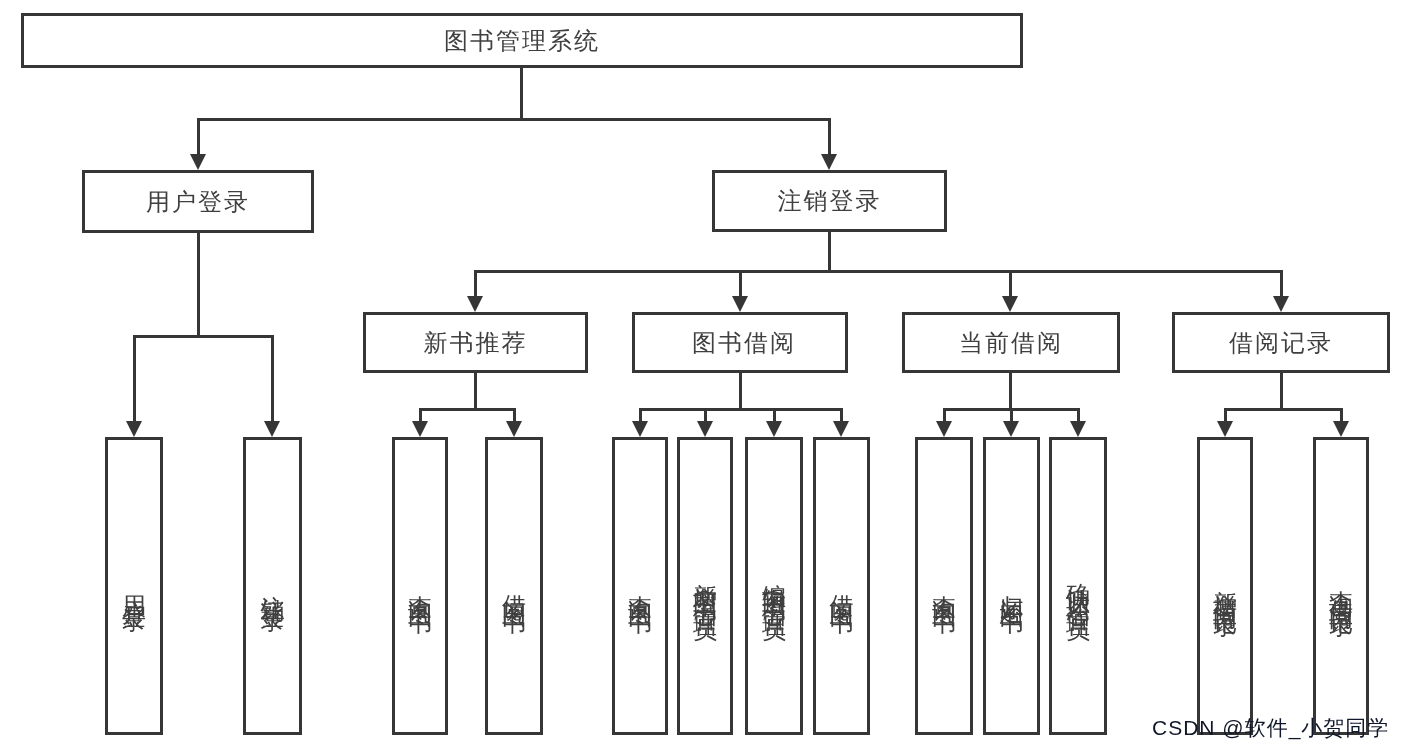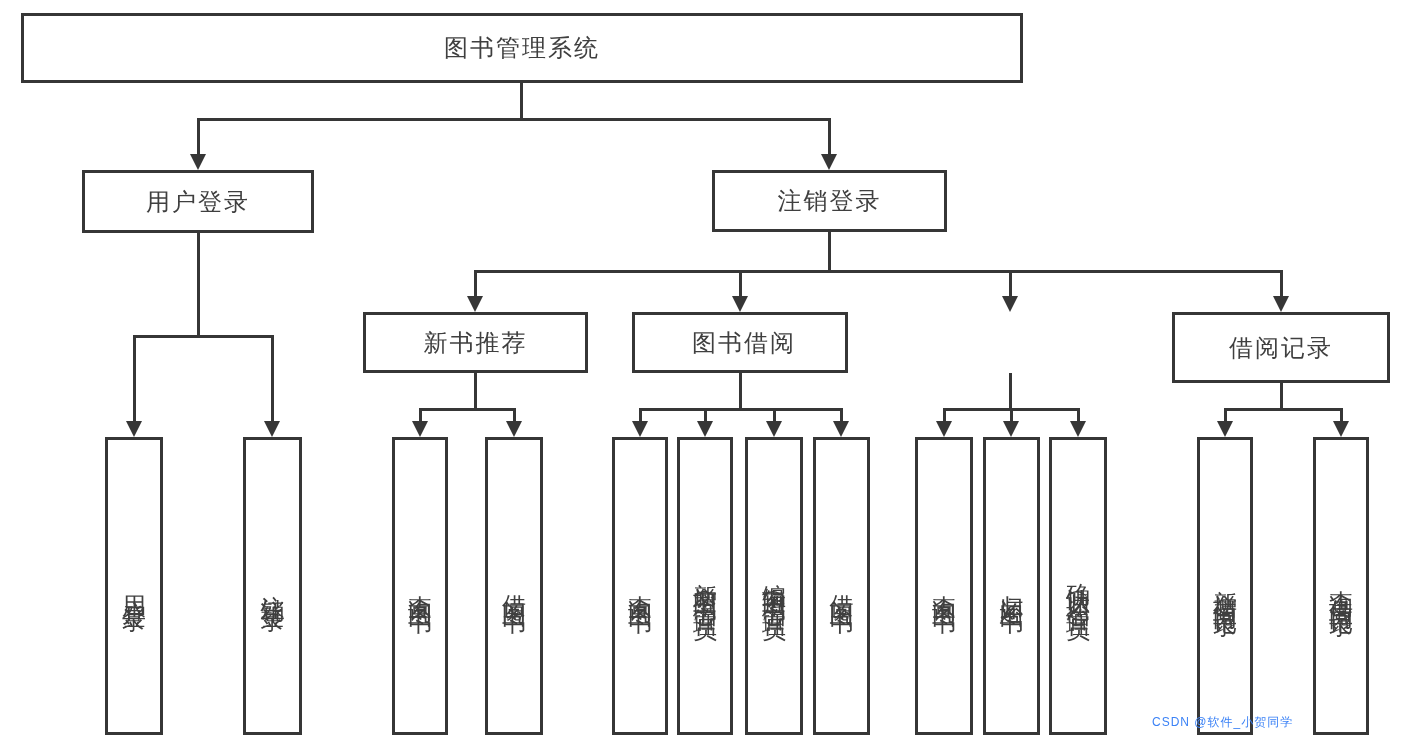--- a/index.html
+++ b/index.html
@@ -11,27 +11,27 @@
   .box{
     position:absolute;background:#ffffff;border:3px solid #363636;
     box-sizing:border-box;display:flex;align-items:center;justify-content:center;
     color:#3f3f3f;z-index:2;
   }
   .box span{font-size:24px;letter-spacing:2px;line-height:1;}
   .leaf span{
     writing-mode:vertical-rl;text-orientation:mixed;
     font-size:24px;letter-spacing:5px;line-height:1;
   }
-  #b-root{left:21px;top:13px;width:1002px;height:70px;}
+  #b-root{left:21px;top:13px;width:1002px;height:55px;}
   #b-login{left:82px;top:170px;width:232px;height:63px;}
   #b-mgmt{left:712px;top:170px;width:235px;height:62px;}
   #b-nb{left:363px;top:312px;width:225px;height:61px;}
   #b-bw{left:632px;top:312px;width:216px;height:61px;padding-left:8px;}
   #b-cur{left:902px;top:312px;width:218px;height:61px;}
-  #b-rec{left:1172px;top:312px;width:218px;height:71px;}
+  #b-rec{left:1172px;top:312px;width:218px;height:61px;}
   .leaf{top:437px;height:298px;}
   #f-ul{left:105px;width:58px;}  #f-lo{left:243px;width:59px;}
   #f-nbq{left:392px;width:56px;} #f-nbb{left:485px;width:58px;}
   #f-bwq{left:612px;width:56px;} #f-bwa{left:677px;width:56px;}
   #f-bwe{left:745px;width:58px;} #f-bwb{left:813px;width:57px;}
   #f-cuq{left:915px;width:58px;} #f-cur{left:983px;width:57px;}
   #f-cuc{left:1049px;width:58px;}
   #f-rea{left:1197px;width:56px;} #f-req{left:1313px;width:56px;}
   
   .v{position:absolute;width:3px;background:#363636;z-index:1;}
@@ -75,21 +75,21 @@
   #c43{left:1010px;top:408px;height:15px;} #c44{left:1003px;top:421px;}
   #c45{left:1077px;top:408px;height:15px;} #c46{left:1070px;top:421px;}
   
   #c47{left:1280px;top:373px;height:35px;}
   #c48{left:1224px;top:408px;width:119px;}
   #c49{left:1224px;top:408px;height:15px;} #c50{left:1217px;top:421px;}
   #c51{left:1340px;top:408px;height:15px;} #c52{left:1333px;top:421px;}
   
   .watermark{
     position:absolute;left:1152px;top:714px;z-index:3;
-    color:#3b82f6;font-size:12px;letter-spacing:1px;white-space:nowrap;
+    color:#0f172a;font-size:21px;letter-spacing:1px;white-space:nowrap;
   }
 </style>
 </head>
 <body>
 
 <div class="canvas">
 
   <div class="box" id="b-root">
     <span>图书管理系统</span>
   </div>
@@ -99,20 +99,23 @@
   </div>
   <div class="box" id="b-mgmt">
     <span>注销登录</span>
   </div>
 
   <div class="box" id="b-nb">
     <span>新书推荐</span>
   </div>
   <div class="box" id="b-bw">
     <span>图书借阅</span>
+  </div>
+  <div class="box" id="b-cur">
+    <span>当前借阅</span>
   </div>
   <div class="box" id="b-rec">
     <span>借阅记录</span>
   </div>
 
   <div class="box leaf" id="f-ul">
     <span>用户登录</span>
   </div>
   <div class="box leaf" id="f-lo">
     <span>注销登录</span>

